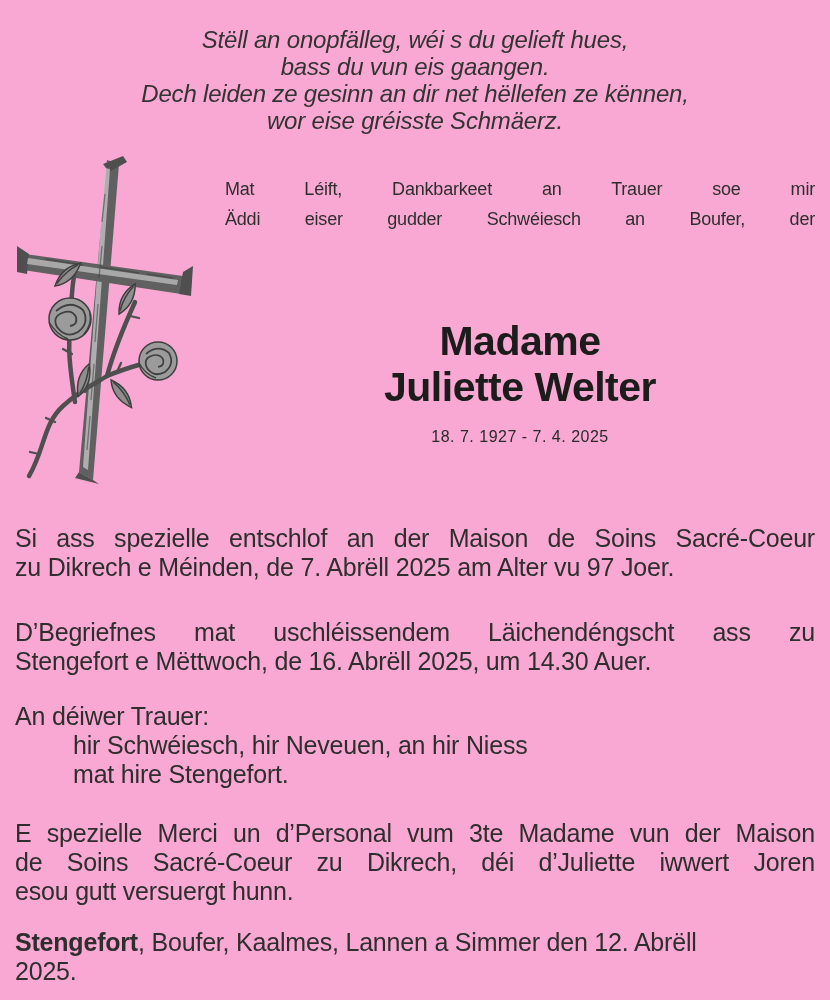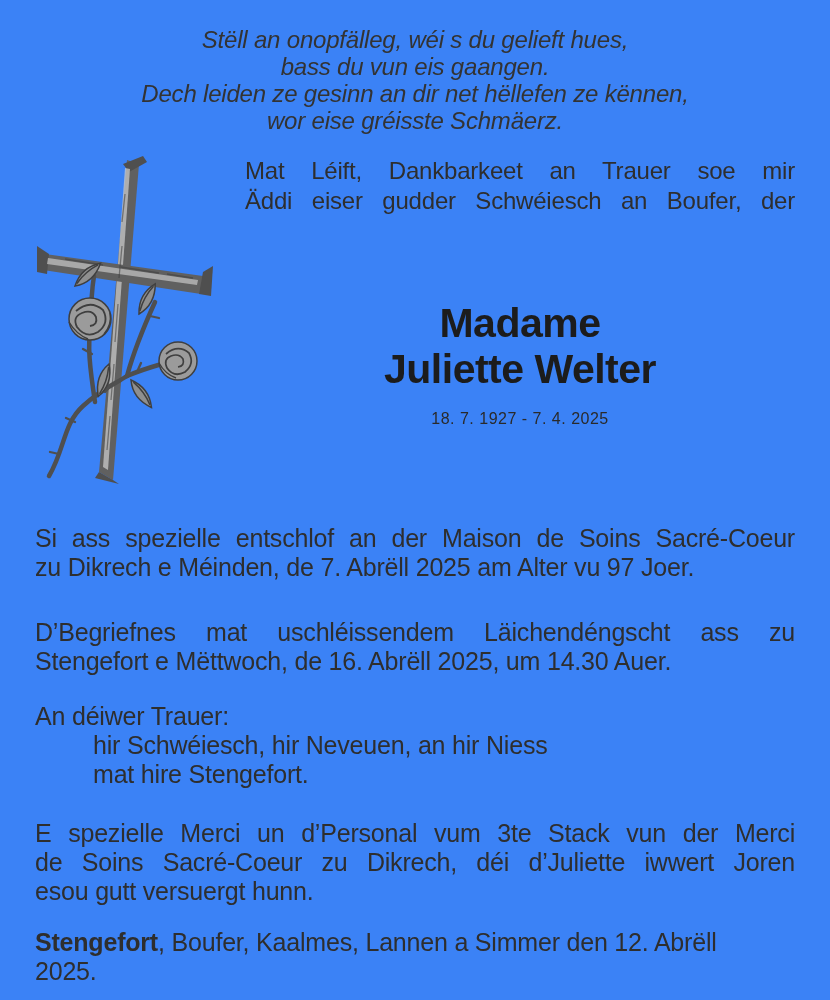--- a/index.html
+++ b/index.html
@@ -1,25 +1,25 @@
 <!DOCTYPE html>
 <html lang="lb"><head>
 <meta charset="utf-8">
 <style>
   html, body { margin: 0; padding: 0; background: #ffffff; }
   .page {
     position: relative;
     width: 830px;
     height: 1000px;
-    background: #3b82f6;
+    background: #f9a8d4;
     font-family: "Liberation Sans", sans-serif;
     color: #2e2e2e;
     overflow: hidden;
     box-sizing: border-box;
-    padding: 0 35px;
+    padding: 0 15px;
     letter-spacing: -0.2px;
   }
   .poem {
     margin-top: 26px;
     text-align: center;
     font-style: italic;
     font-size: 24px;
     line-height: 27px;
     color: #333333;
   }
@@ -31,22 +31,22 @@
   .cross-wrap {
     flex: 0 0 180px;
     width: 180px;
     height: 330px;
   }
   .rightcol {
     flex: 1;
     padding-left: 30px;
   }
   .intro {
-    margin-top: 2px;
-    font-size: 24px;
+    margin-top: 20px;
+    font-size: 18px;
     line-height: 30px;
   }
   .just {
     text-align: justify;
     text-align-last: justify;
   }
   .nameblock {
     margin-top: 84px;
     text-align: center;
   }
@@ -179,21 +179,21 @@
     <div>Stengefort e Mëttwoch, de 16. Abrëll 2025, um 14.30 Auer.</div>
   </div>
 
   <div class="para mourning">
     <div>An déiwer Trauer:</div>
     <div class="indented">hir Schwéiesch, hir Neveuen, an hir Niess</div>
     <div class="indented">mat hire Stengefort.</div>
   </div>
 
   <div class="para thanks">
-    <div class="just">E spezielle Merci un d’Personal vum 3te Stack vun der Merci</div>
+    <div class="just">E spezielle Merci un d’Personal vum 3te Madame vun der Maison</div>
     <div class="just">de Soins Sacré-Coeur zu Dikrech, déi d’Juliette iwwert Joren</div>
     <div>esou gutt versuergt hunn.</div>
   </div>
 
   <div class="para closing">
     <div><span class="bold">Stengefort</span><span>, Boufer, Kaalmes, Lannen a Simmer den 12. Abrëll</span></div>
     <div>2025.</div>
   </div>
 
 </div>

